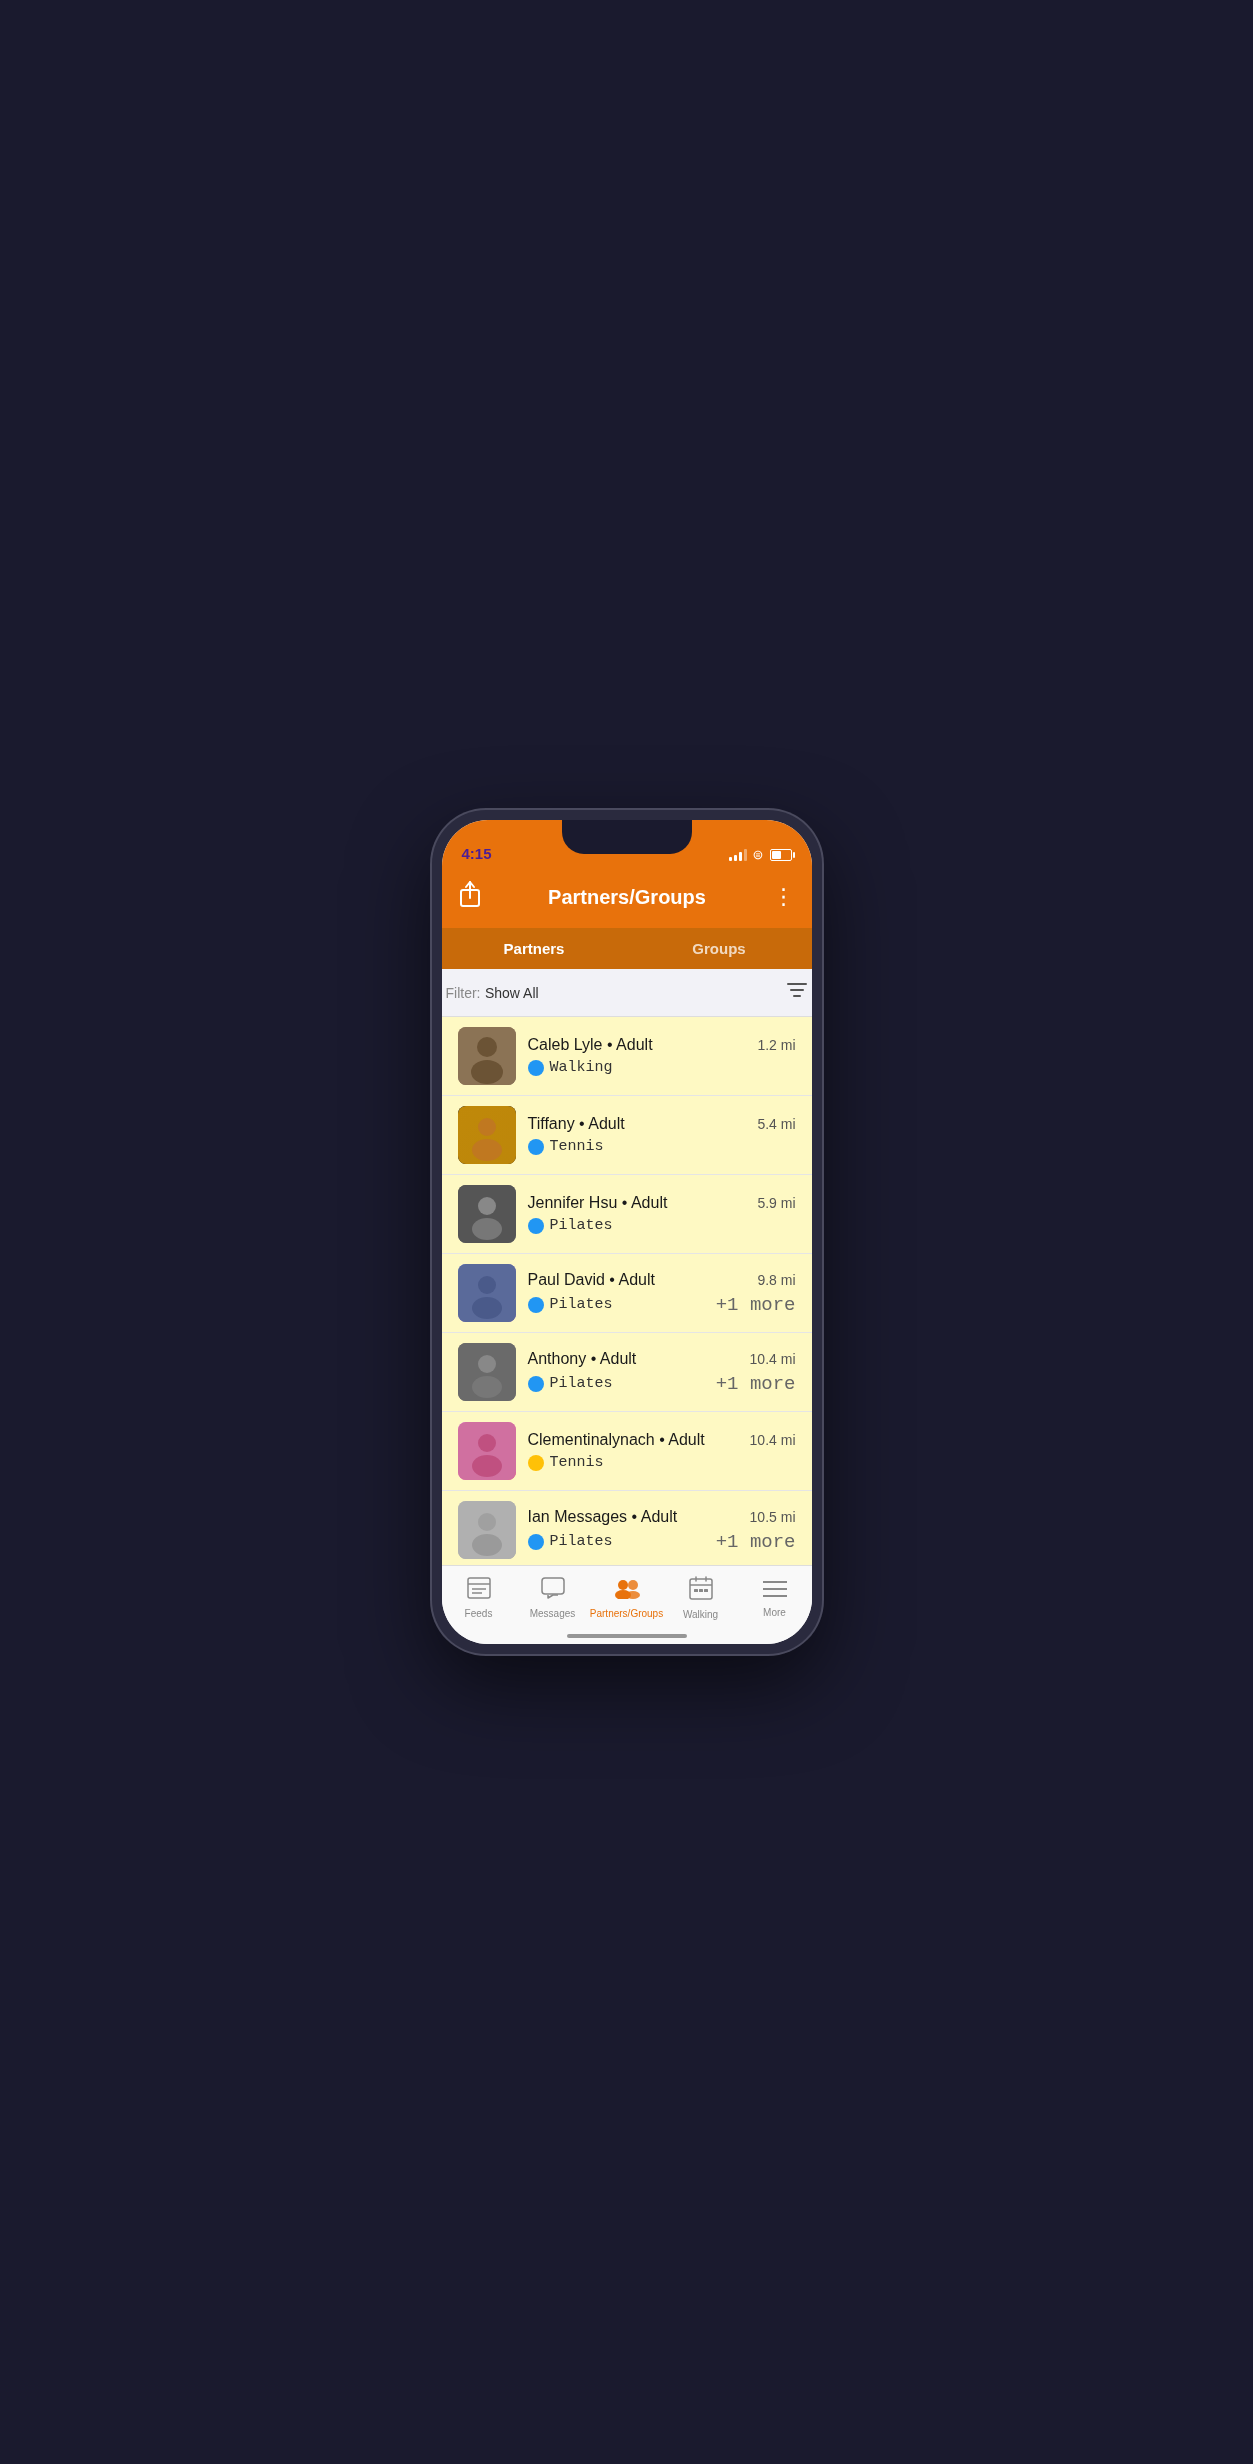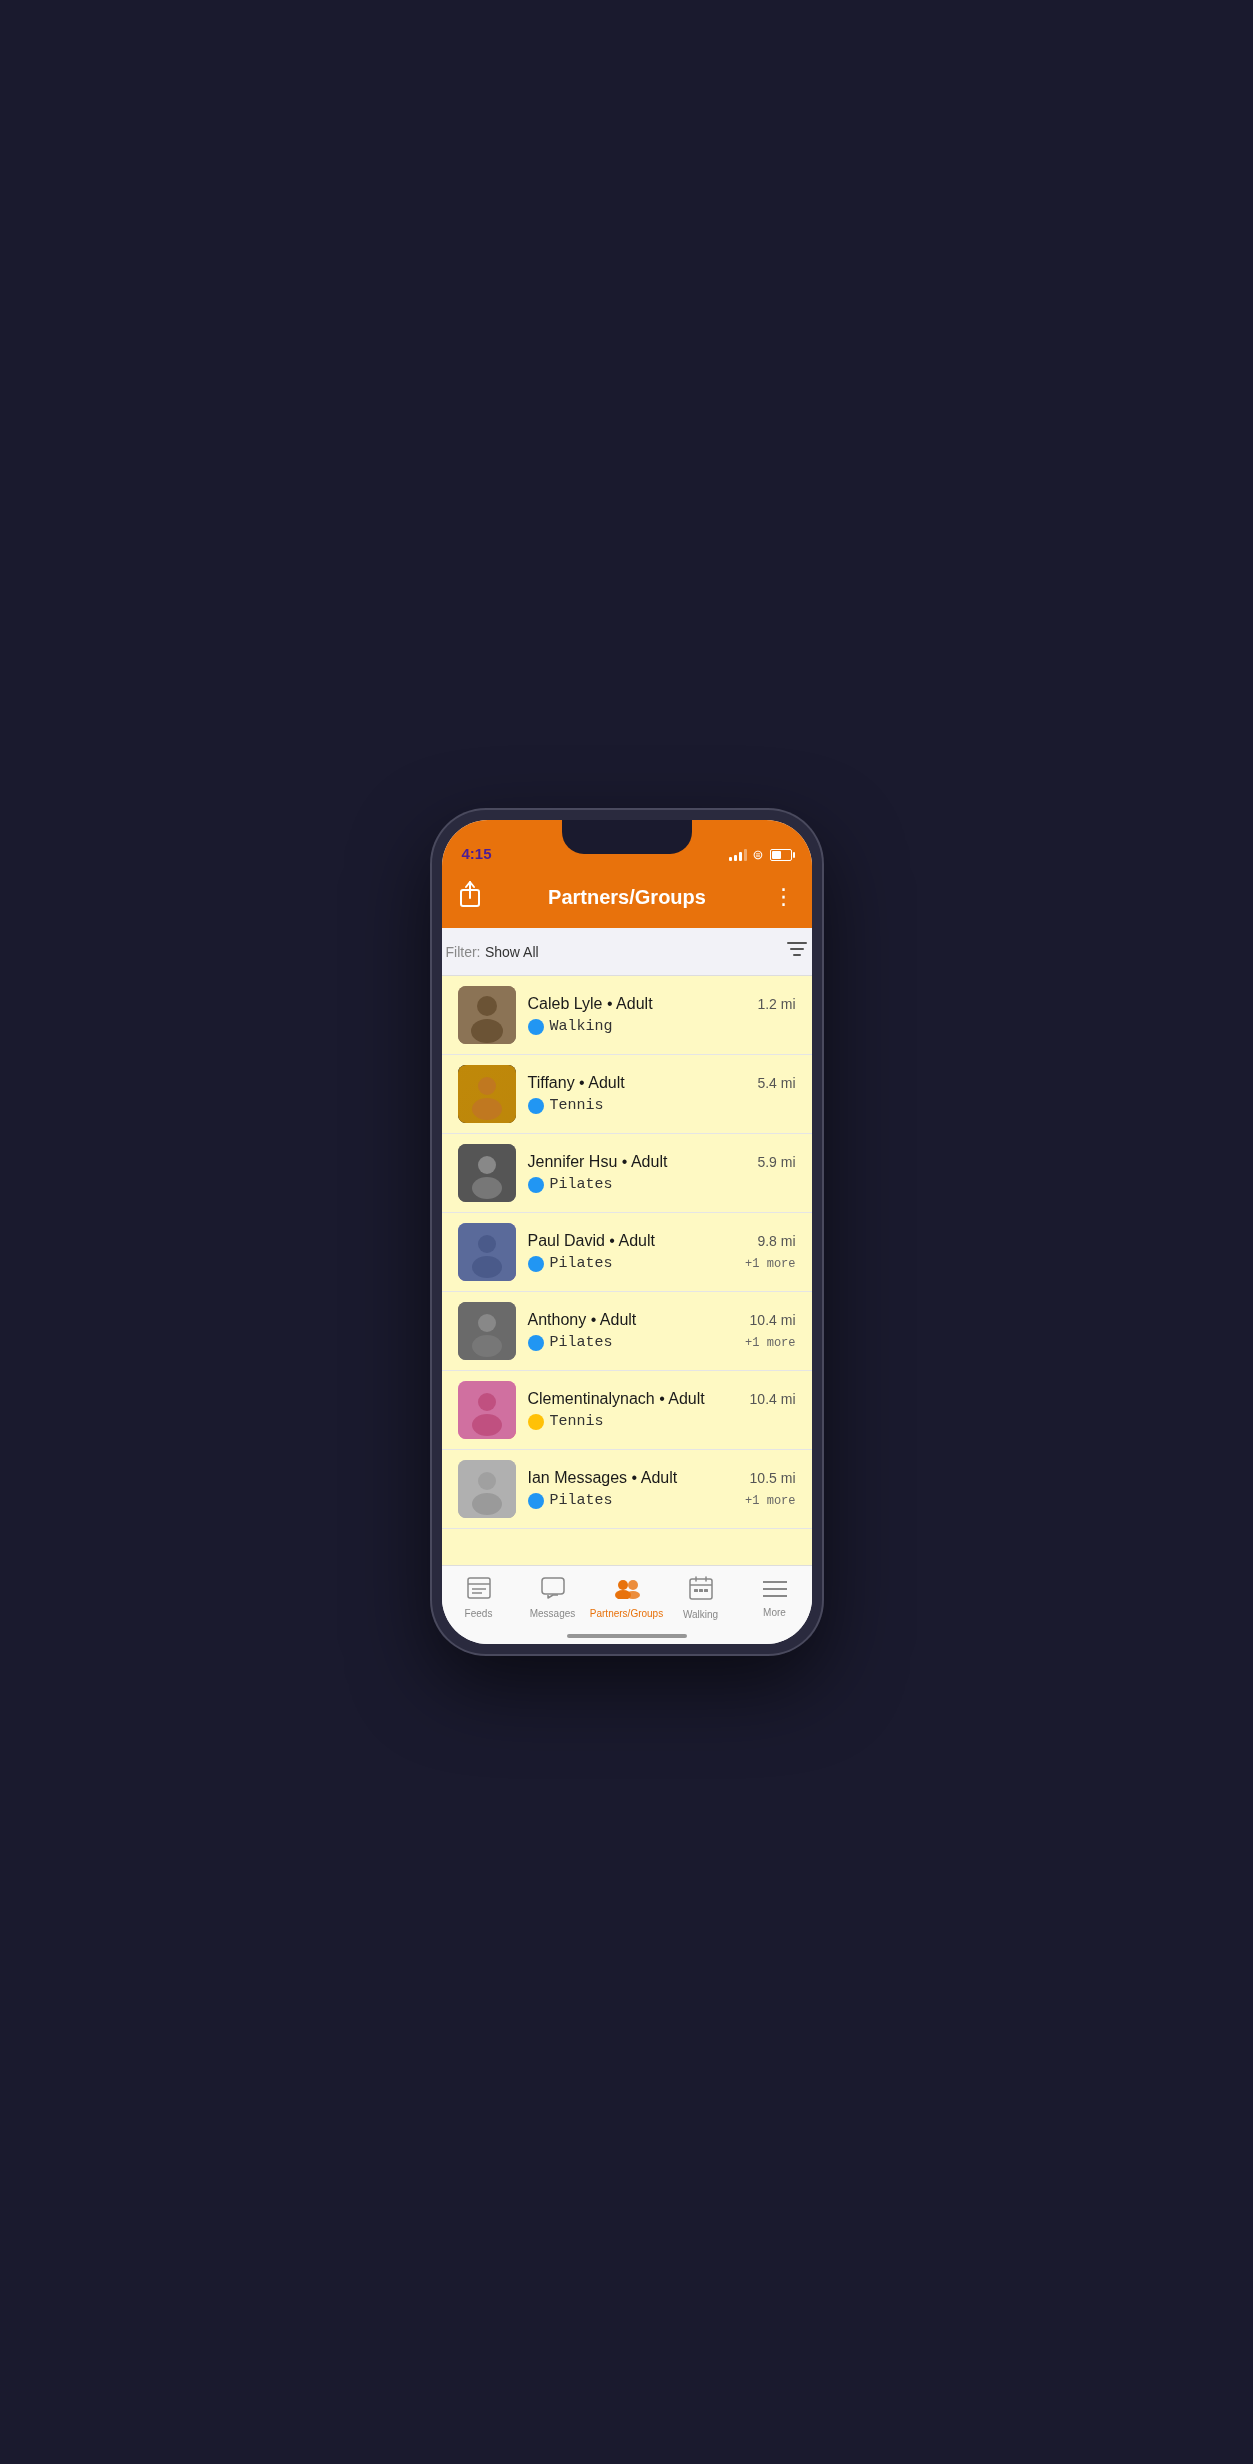--- a/index.html
+++ b/index.html
@@ -237,21 +237,21 @@
       border-radius: 50%;
       flex-shrink: 0;
     }
     .dot-blue { background: #2196F3; }
     .dot-yellow { background: #FFC107; }
     .activity-name {
       font-size: 15px;
       color: #333;
     }
     .more-badge {
-      font-size: 12px;
+      font-size: 19px;
       color: #666;
     }
     
     .bottom-tab-bar {
       background: #f9f9f9;
       border-top: 1px solid #ddd;
       display: flex;
       align-items: stretch;
       padding: 6px 0 20px;
       flex-shrink: 0;
@@ -317,20 +317,28 @@
         <svg width="24" height="28" viewBox="0 0 24 28" fill="none" xmlns="http://www.w3.org/2000/svg">
           <rect x="3" y="10" width="18" height="16" rx="2" stroke="white" stroke-width="2" fill="none"></rect>
           <polyline points="8,7 12,2 16,7" stroke="white" stroke-width="2" fill="none" stroke-linecap="round" stroke-linejoin="round"></polyline>
           <line x1="12" y1="2" x2="12" y2="18" stroke="white" stroke-width="2" stroke-linecap="round"></line>
         </svg>
       </span>
       <span class="header-title">Partners/Groups</span>
       <span class="header-dots">⋮</span>
     </div>
 
+    <div class="segment-bar">
+      <div class="segment-tab active">
+        <span>Partners</span>
+      </div>
+      <div class="segment-tab">
+        <span>Groups</span>
+      </div>
+    </div>
 
     <div class="filter-bar">
       <div>
         <span class="filter-label">Filter:</span>
         <span class="filter-value">Show All</span>
       </div>
       <span class="filter-icon">
         <svg width="22" height="22" viewBox="0 0 22 22" fill="none">
           <line x1="2" y1="5" x2="20" y2="5" stroke="#555" stroke-width="2" stroke-linecap="round"></line>
           <line x1="5" y1="11" x2="17" y2="11" stroke="#555" stroke-width="2" stroke-linecap="round"></line>

